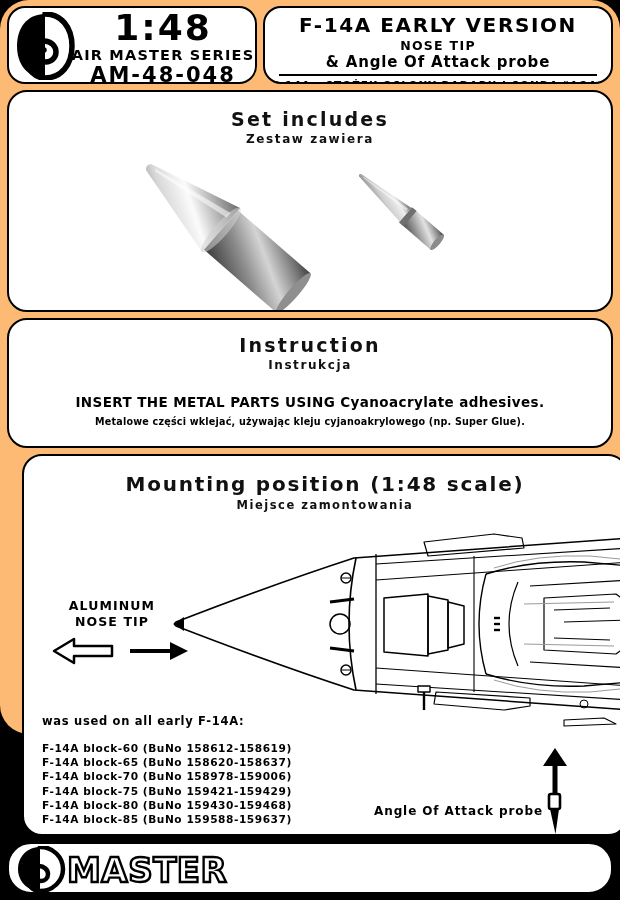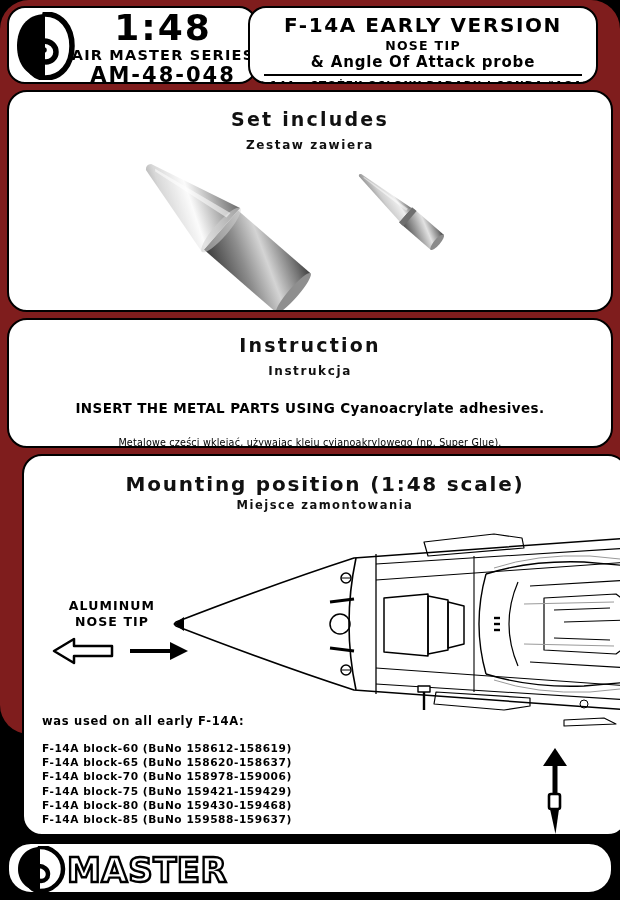--- a/index.html
+++ b/index.html
@@ -3,34 +3,34 @@
 <meta charset="utf-8">
 <style>
   html,body{margin:0;padding:0;}
   body{
     width:620px;height:900px;
     background:#000;
     font-family:"Liberation Sans", sans-serif;
     overflow:hidden;
     position:relative;
   }
-  .page{position:relative;width:620px;height:734px;background:#7f1d1d;border-radius:29px;}
+  .page{position:relative;width:620px;height:734px;background:#fdba74;border-radius:29px;}
 
   .panel{
     position:absolute;
     background:#fff;
     border:2px solid #000;
     border-radius:20px;
     box-sizing:border-box;
     overflow:hidden;
   }
 
   
   #panel-logo{left:7px;top:6px;width:250px;height:78px;border-radius:18px;}
-  #panel-title{left:248px;top:6px;width:350px;height:78px;border-radius:18px;}
+  #panel-title{left:263px;top:6px;width:350px;height:78px;border-radius:18px;}
 
   .logo-wrap{position:absolute;left:6px;top:4px;width:60px;height:68px;}
   .logo-text{position:absolute;left:62px;top:2px;width:184px;text-align:center;}
   .scale-big{
     font-size:36px;font-weight:bold;letter-spacing:2px;line-height:36px;
     color:#000;font-family:"DejaVu Sans", sans-serif;
   }
   .series-line{
     font-size:14.5px;font-weight:bold;letter-spacing:1.2px;line-height:17px;
     color:#000;font-family:"DejaVu Sans", sans-serif;margin-top:1px;
@@ -61,33 +61,33 @@
   }
 
   
   #panel-set{left:7px;top:90px;width:606px;height:222px;}
   .sec-title{
     text-align:center;font-size:19px;font-weight:bold;letter-spacing:2.2px;
     color:#111;font-family:"DejaVu Sans", sans-serif;
   }
   .sec-sub{
     text-align:center;font-size:12px;font-weight:bold;letter-spacing:1.6px;
-    color:#111;font-family:"DejaVu Sans", sans-serif;margin-top:8px;
+    color:#111;font-family:"DejaVu Sans", sans-serif;margin-top:2px;
   }
   #set-parts{position:absolute;left:0;top:60px;width:606px;height:160px;}
 
   
   #panel-instr{left:7px;top:318px;width:606px;height:130px;}
   .instr-en{
     text-align:center;font-size:13.5px;font-weight:bold;letter-spacing:0.4px;
     color:#000;font-family:"DejaVu Sans", sans-serif;margin-top:22px;
   }
   .instr-pl{
-    text-align:center;font-size:9.6px;font-weight:normal;letter-spacing:0.2px;
-    color:#000;font-family:"DejaVu Sans", sans-serif;margin-top:21px;
+    text-align:center;font-size:9.6px;font-weight:bold;letter-spacing:0.2px;
+    color:#000;font-family:"DejaVu Sans", sans-serif;margin-top:6px;
   }
 
   
   #panel-mount{left:22px;top:454px;width:606px;height:382px;}
   .mount-title{
     text-align:center;font-size:20px;font-weight:bold;letter-spacing:1.8px;
     color:#111;font-family:"DejaVu Sans", sans-serif;margin-top:16px;
   }
   .mount-sub{
     text-align:center;font-size:11.5px;font-weight:bold;letter-spacing:1.5px;
@@ -302,20 +302,21 @@
     </div>
 
     <svg style="position:absolute;left:28px;top:178px;" width="145" height="34">
 
       <path d="M2 17 L22 5 L22 12 L60 12 L60 22 L22 22 L22 29 Z" fill="#fff" stroke="#000" stroke-width="2.5" stroke-linejoin="round"></path>
 
       <path d="M78 17 L122 17" stroke="#000" stroke-width="4"></path>
       <path d="M118 8 L136 17 L118 26 Z" fill="#000"></path>
     </svg>
 
+    <div class="lbl-aoa">Angle Of Attack probe</div>
 
     <svg style="position:absolute;left:514px;top:290px;" width="36" height="66">
       <path d="M17 62 L17 16" stroke="#000" stroke-width="5"></path>
       <path d="M5 20 L17 2 L29 20 Z" fill="#000"></path>
     </svg>
 
     <svg style="position:absolute;left:516px;top:336px;" width="30" height="44">
       <rect x="9" y="2" width="11" height="15" rx="2" fill="#fff" stroke="#000" stroke-width="2.6"></rect>
       <path d="M10 17 L19 17 L15.5 42 Z" fill="#000"></path>
     </svg>

